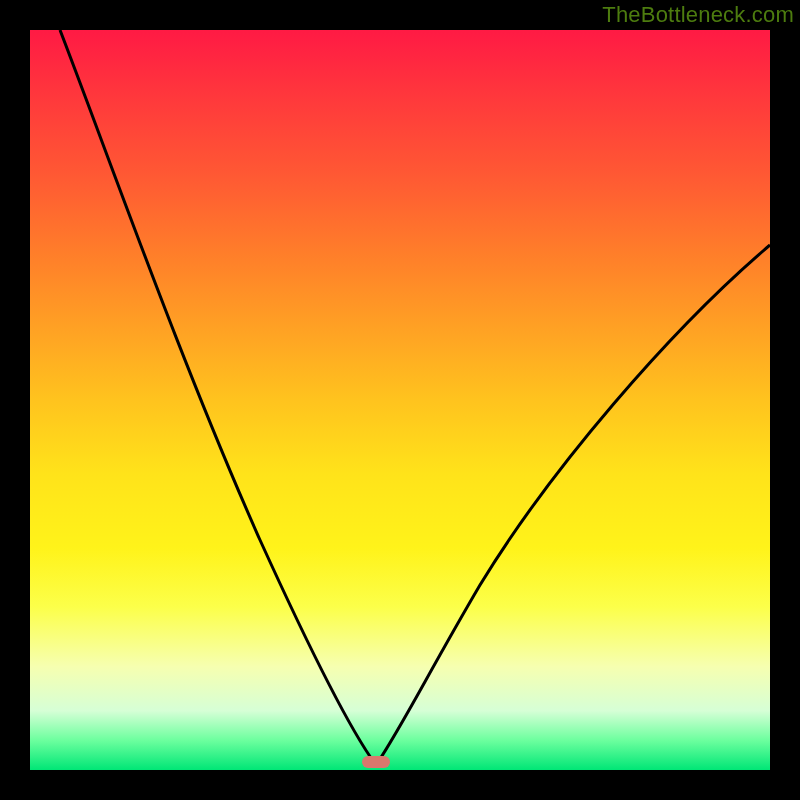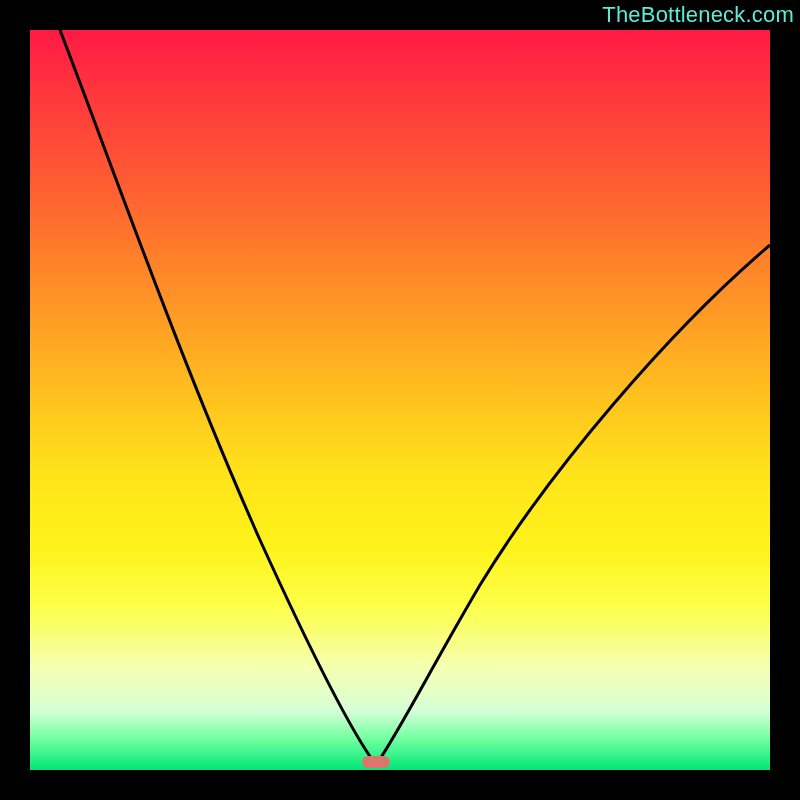--- a/index.html
+++ b/index.html
@@ -14,21 +14,21 @@
     #ffc31e 50%,
     #ffe31a 60%,
     #fff31a 70%,
     #fcff4a 78%,
     #f6ffb0 86%,
     #d6ffd6 92%,
     #6cff9e 96%,
     #00e676 100%)}
 svg.curve{position:absolute;left:30px;top:30px;width:740px;height:740px}
 .marker{position:absolute;background:#d9776d;border-radius:8px}
-.watermark{position:absolute;right:6px;top:2px;color:#5eead4;font-size:22px;font-weight:400;letter-spacing:.2px}
+.watermark{position:absolute;right:6px;top:2px;color:#4d7c0f;font-size:22px;font-weight:400;letter-spacing:.2px}
 </style>
 </head>
 <body>
 
 <div class="frame">
   <div class="plot"></div>
 
   <svg class="curve" viewBox="0 0 740 740" preserveAspectRatio="none">
     <path d="M 30 0
              C 80 130, 150 330, 230 510

